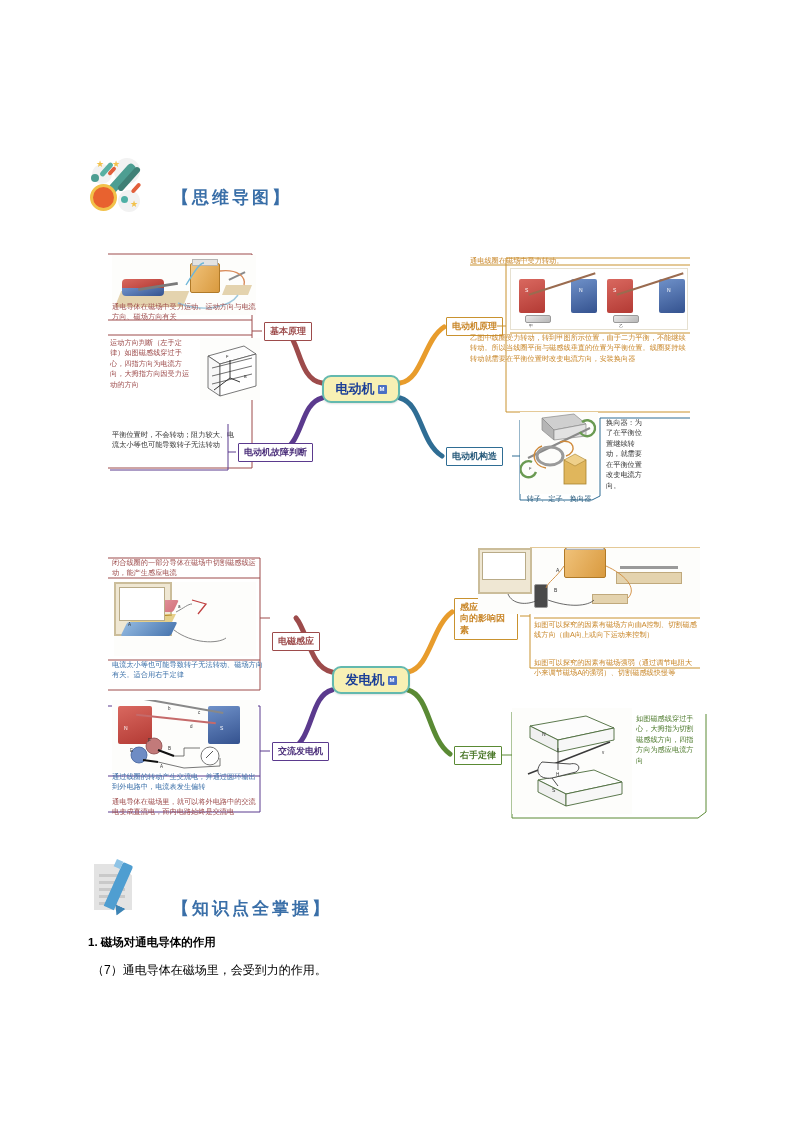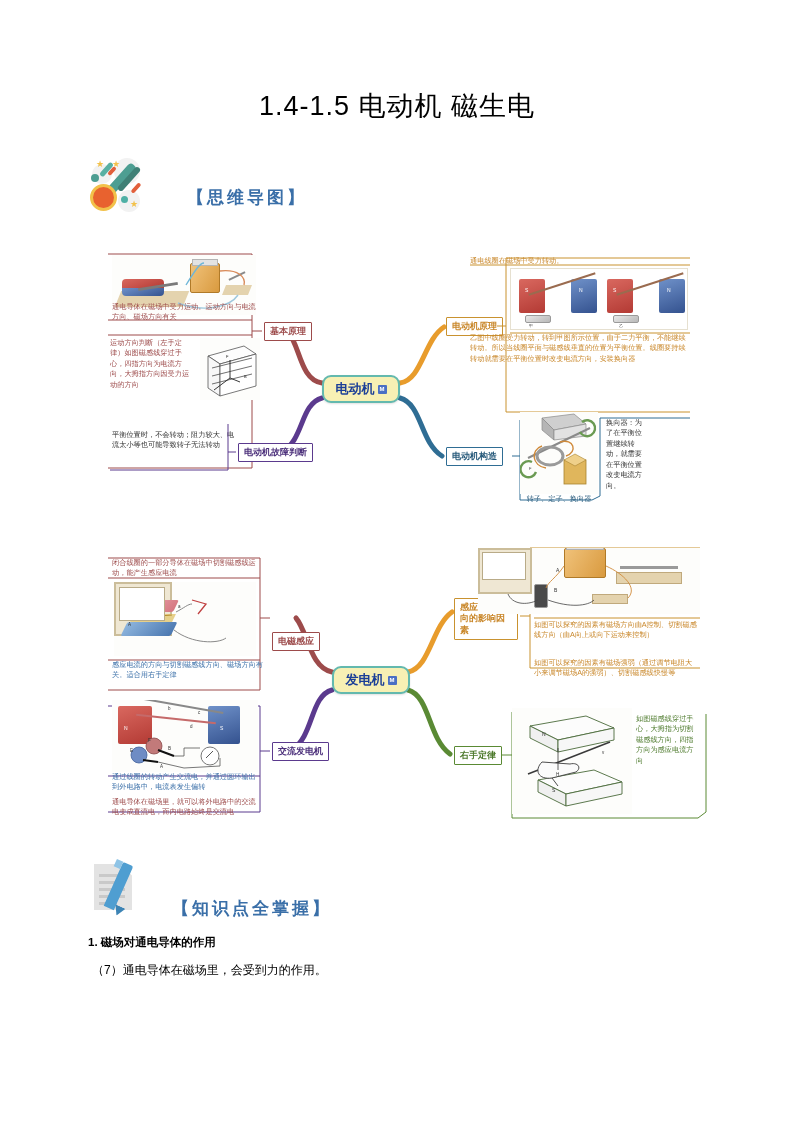--- a/index.html
+++ b/index.html
@@ -99,40 +99,39 @@
   
   .kp { position:absolute; color:#000; }
   .kp-h { font-size:11.5px; font-weight:bold; }
   .kp-p { font-size:12px; }
 </style>
 </head>
 <body>
 
 <div class="page">
 
-  <div class="doc-title">1.4-1.5 电动机 磁生电</div>
 
   <div class="section-header" style="left:88px; top:158px;">
     <div class="comet">
       <div class="halo h1"></div>
         <div class="halo h2"></div>
         <div class="halo h3"></div>
       <div class="tail t1"></div>
         <div class="tail t2"></div>
         <div class="tail t3"></div>
       <div class="tail t4"></div>
         <div class="tail t5"></div>
       <div class="dot d1"></div>
         <div class="dot d2"></div>
       <div class="star s1">★</div>
         <div class="star s2">★</div>
         <div class="star s3">★</div>
       <div class="ball"></div>
     </div>
-    <div class="sh-label" style="margin-left:37px; margin-top:22px;">【思维导图】</div>
+    <div class="sh-label" style="margin-left:22px; margin-top:22px;">【思维导图】</div>
   </div>
 
   <div class="mindmap" style="left:0; top:0; width:794px; height:540px;">
 
     <svg style="position:absolute; left:0; top:0;" width="794" height="540">
 
       <path d="M322,383 C300,380 300,345 288,332" stroke="#9d4b4b" stroke-width="5" fill="none" stroke-linecap="round"></path>
 
       <path d="M322,398 C300,404 304,440 282,452" stroke="#5b3a8e" stroke-width="5" fill="none" stroke-linecap="round"></path>
 
@@ -306,21 +305,21 @@
       </div>
       <svg style="position:absolute;left:0;top:0;" width="142" height="74">
         <path d="M78,18 L92,22 L84,32" stroke="#c04040" stroke-width="1.3" fill="none"></path>
         <path d="M62,30 C70,26 74,22 78,22" stroke="#7a7a7a" stroke-width="0.9" fill="none"></path>
         <path d="M60,48 C78,62 104,62 112,56" stroke="#7a7a7a" stroke-width="0.9" fill="none"></path>
         <text x="64" y="26" font-size="4.5" fill="#333">a</text>
         <text x="14" y="44" font-size="4.5" fill="#333">A</text>
       </svg>
     </div>
     <div class="leafbox" style="left:112px; top:660px; width:154px; color:#3a6fa8;">
-      <p>感应电流的方向与切割磁感线方向、磁场方向有关。适合用右手定律</p>
+      <p>电流太小等也可能导致转子无法转动、磁场方向有关。适合用右手定律</p>
     </div>
 
     <div class="node" style="left:272px; top:742px; border-color:#5b3a8e; color:#4b2f7a;">
       <span>交流发电机</span>
     </div>
     <svg style="position:absolute;left:0;top:0;" width="794" height="860">
       <path d="M270,751 L260,751 L260,706 L108,706" stroke="#5b3a8e" stroke-width="1" fill="none"></path>
       <path d="M260,751 L260,812 L108,812" stroke="#5b3a8e" stroke-width="1" fill="none"></path>
       <line x1="108" y1="776" x2="260" y2="776" stroke="#5b3a8e" stroke-width="1"></line>
     </svg>

